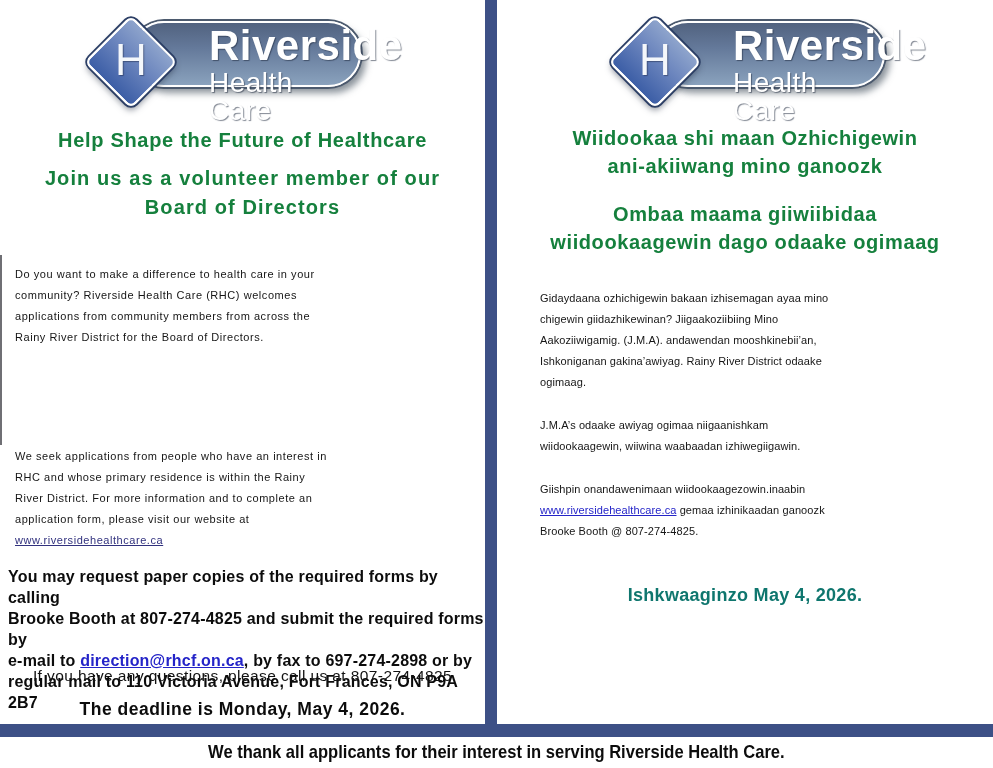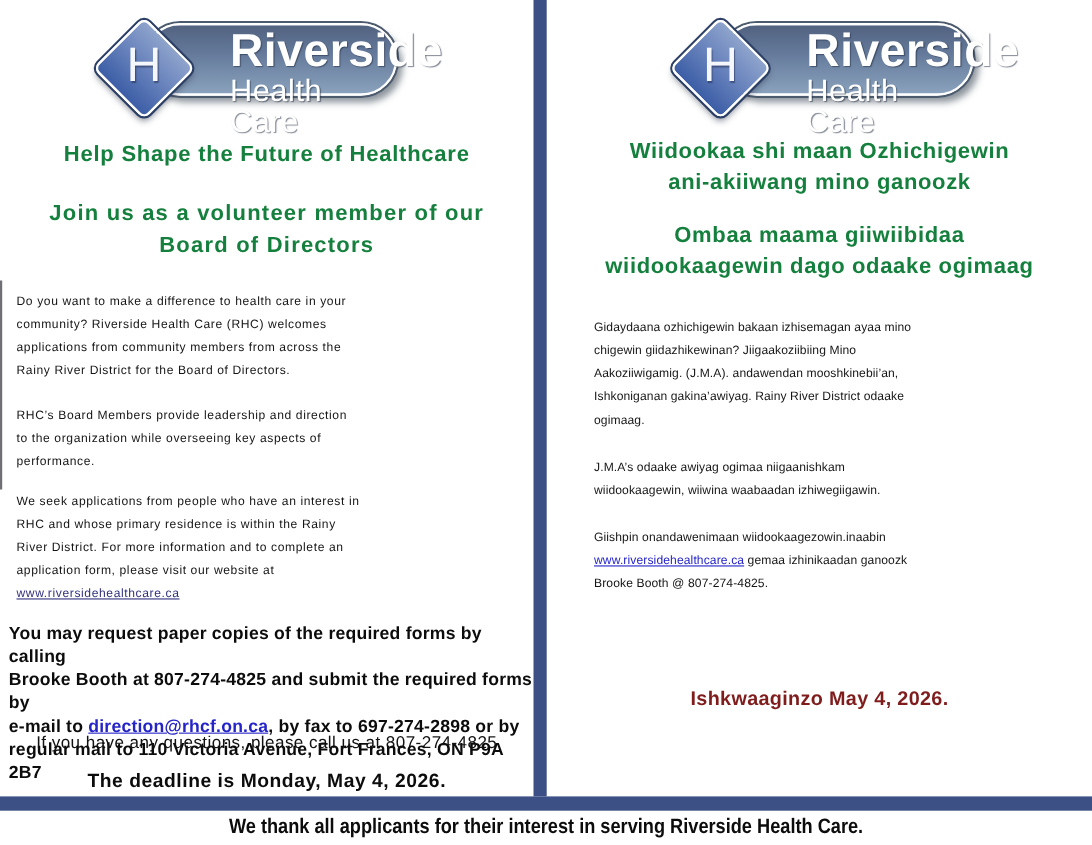--- a/index.html
+++ b/index.html
@@ -53,21 +53,21 @@
     color:#f4f7fb; font-size:44px; font-weight:400;
     text-shadow:1px 1px 1px rgba(30,40,70,.5);
   }
 
   
   .h-main {
     width:100%; text-align:center; font-weight:bold; color:#15803d;
     font-size:20px; line-height:29px;
   }
   .left-h1 { top:126px; letter-spacing:.7px; }
-  .left-h2 { top:180px; letter-spacing:1.1px; }
+  .left-h2 { top:164px; letter-spacing:1.1px; }
   .right-h1 { top:124px; line-height:28px; letter-spacing:.6px; }
   .right-h2 { top:200px; line-height:28px; letter-spacing:.6px; }
 
   
   .body-p { font-size:11px; line-height:21px; color:#151515; }
   .lp { left:15px; width:466px; letter-spacing:.55px; }
   .rp { left:43px; width:442px; letter-spacing:.1px; }
   .p-left-1 { top:264px; }
   .p-left-2 { top:368px; }
   .p-left-3 { top:446px; }
@@ -75,21 +75,21 @@
   .p-right-2 { top:415px; }
   .p-right-3 { top:479px; }
 
   .bold-p {
     left:8px; top:566px; width:476px;
     font-size:16px; font-weight:bold; line-height:21px; letter-spacing:.2px; color:#0c0c0c;
   }
 
   .questions-line { top:667px; width:100%; text-align:center; font-size:15.5px; letter-spacing:.4px; }
   .deadline-line  { top:699px; width:100%; text-align:center; font-size:17.5px; font-weight:bold; letter-spacing:.5px; color:#0c0c0c; }
-  .ishkwaaginzo   { top:585px; width:100%; text-align:center; font-size:18px; font-weight:bold; letter-spacing:.3px; color:#7f1d1d;margin-top:40px; }
+  .ishkwaaginzo   { top:585px; width:100%; text-align:center; font-size:18px; font-weight:bold; letter-spacing:.3px; color:#0f766e; }
 
   a.link { text-decoration:underline; cursor:pointer; }
   a.link.navy { color:#31317e; }
   a.link.blue { color:#2424c8; }
 
   
   .footer-text {
     top:741px; left:0; width:993px; text-align:center;
     font-size:19px; font-weight:bold; color:#0c0c0c;
   }
@@ -115,23 +115,20 @@
   </div>
 
   <div class="abs h-main left-h1 ws">Help Shape the Future of Healthcare</div>
   <div class="abs h-main left-h2 ws">Join us as a volunteer member of our
 Board of Directors</div>
 
   <p class="abs body-p lp p-left-1 ws">Do you want to make a difference to health care in your
 community? Riverside Health Care (RHC) welcomes
 applications from community members from across the
 Rainy River District for the Board of Directors.</p>
-  <p class="abs body-p lp p-left-2 ws">RHC’s Board Members provide leadership and direction
-to the organization while overseeing key aspects of
-performance.</p>
 
   <p class="abs body-p lp p-left-3 ws"><span>We seek applications from people who have an interest in
 RHC and whose primary residence is within the Rainy
 River District. For more information and to complete an
 application form, please visit our website at
 </span><a class="link navy" href="#">www.riversidehealthcare.ca</a></p>
 
   <p class="abs bold-p ws"><span>You may request paper copies of the required forms by calling
 Brooke Booth at 807-274-4825 and submit the required forms by
 e-mail to </span><a class="link blue" href="#">direction@rhcf.on.ca</a><span>, by fax to 697-274-2898 or by

